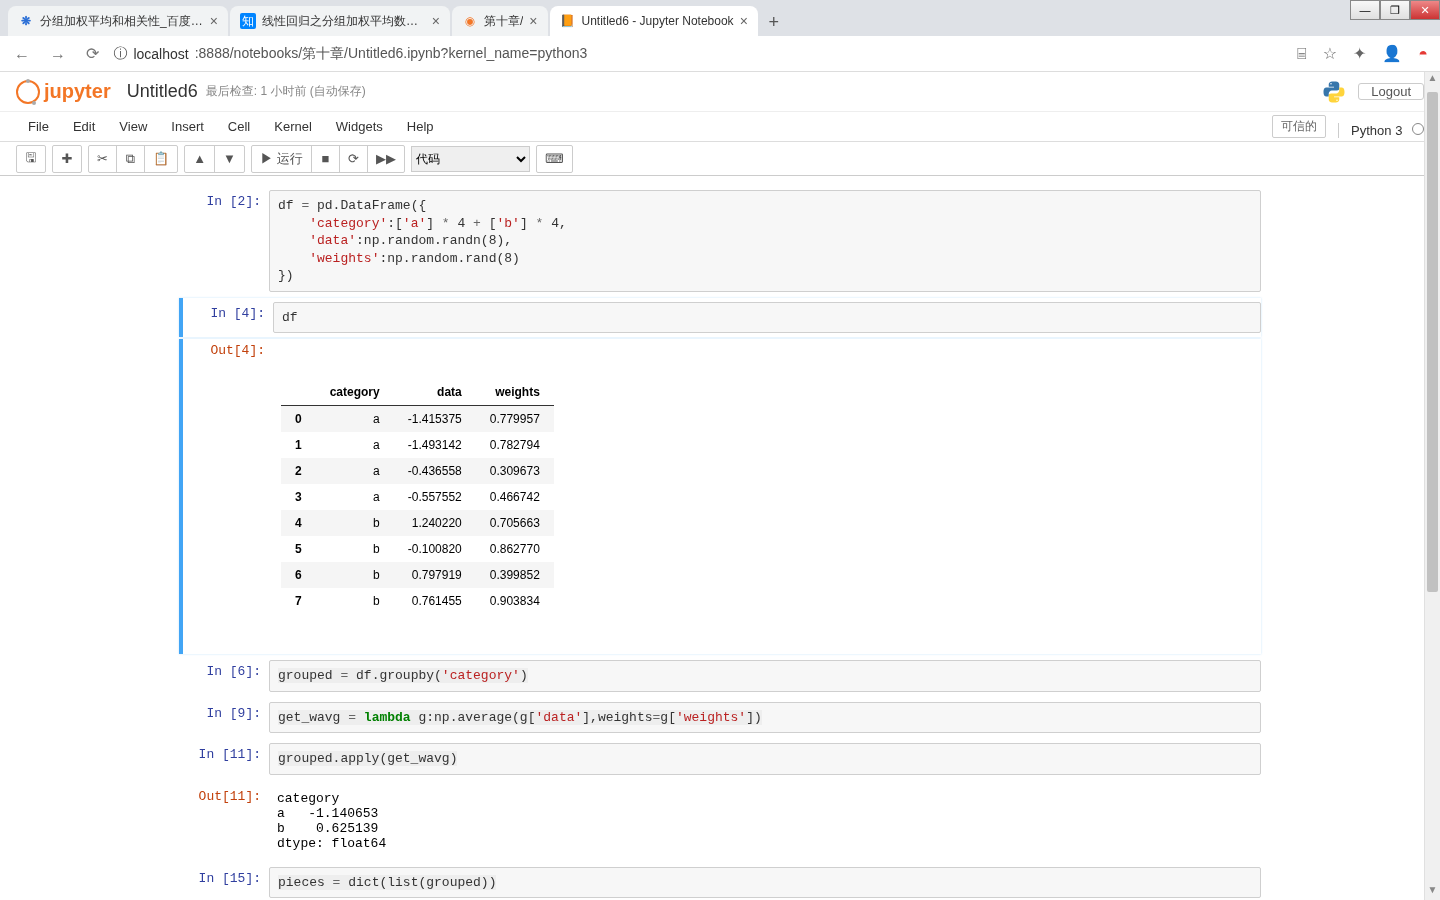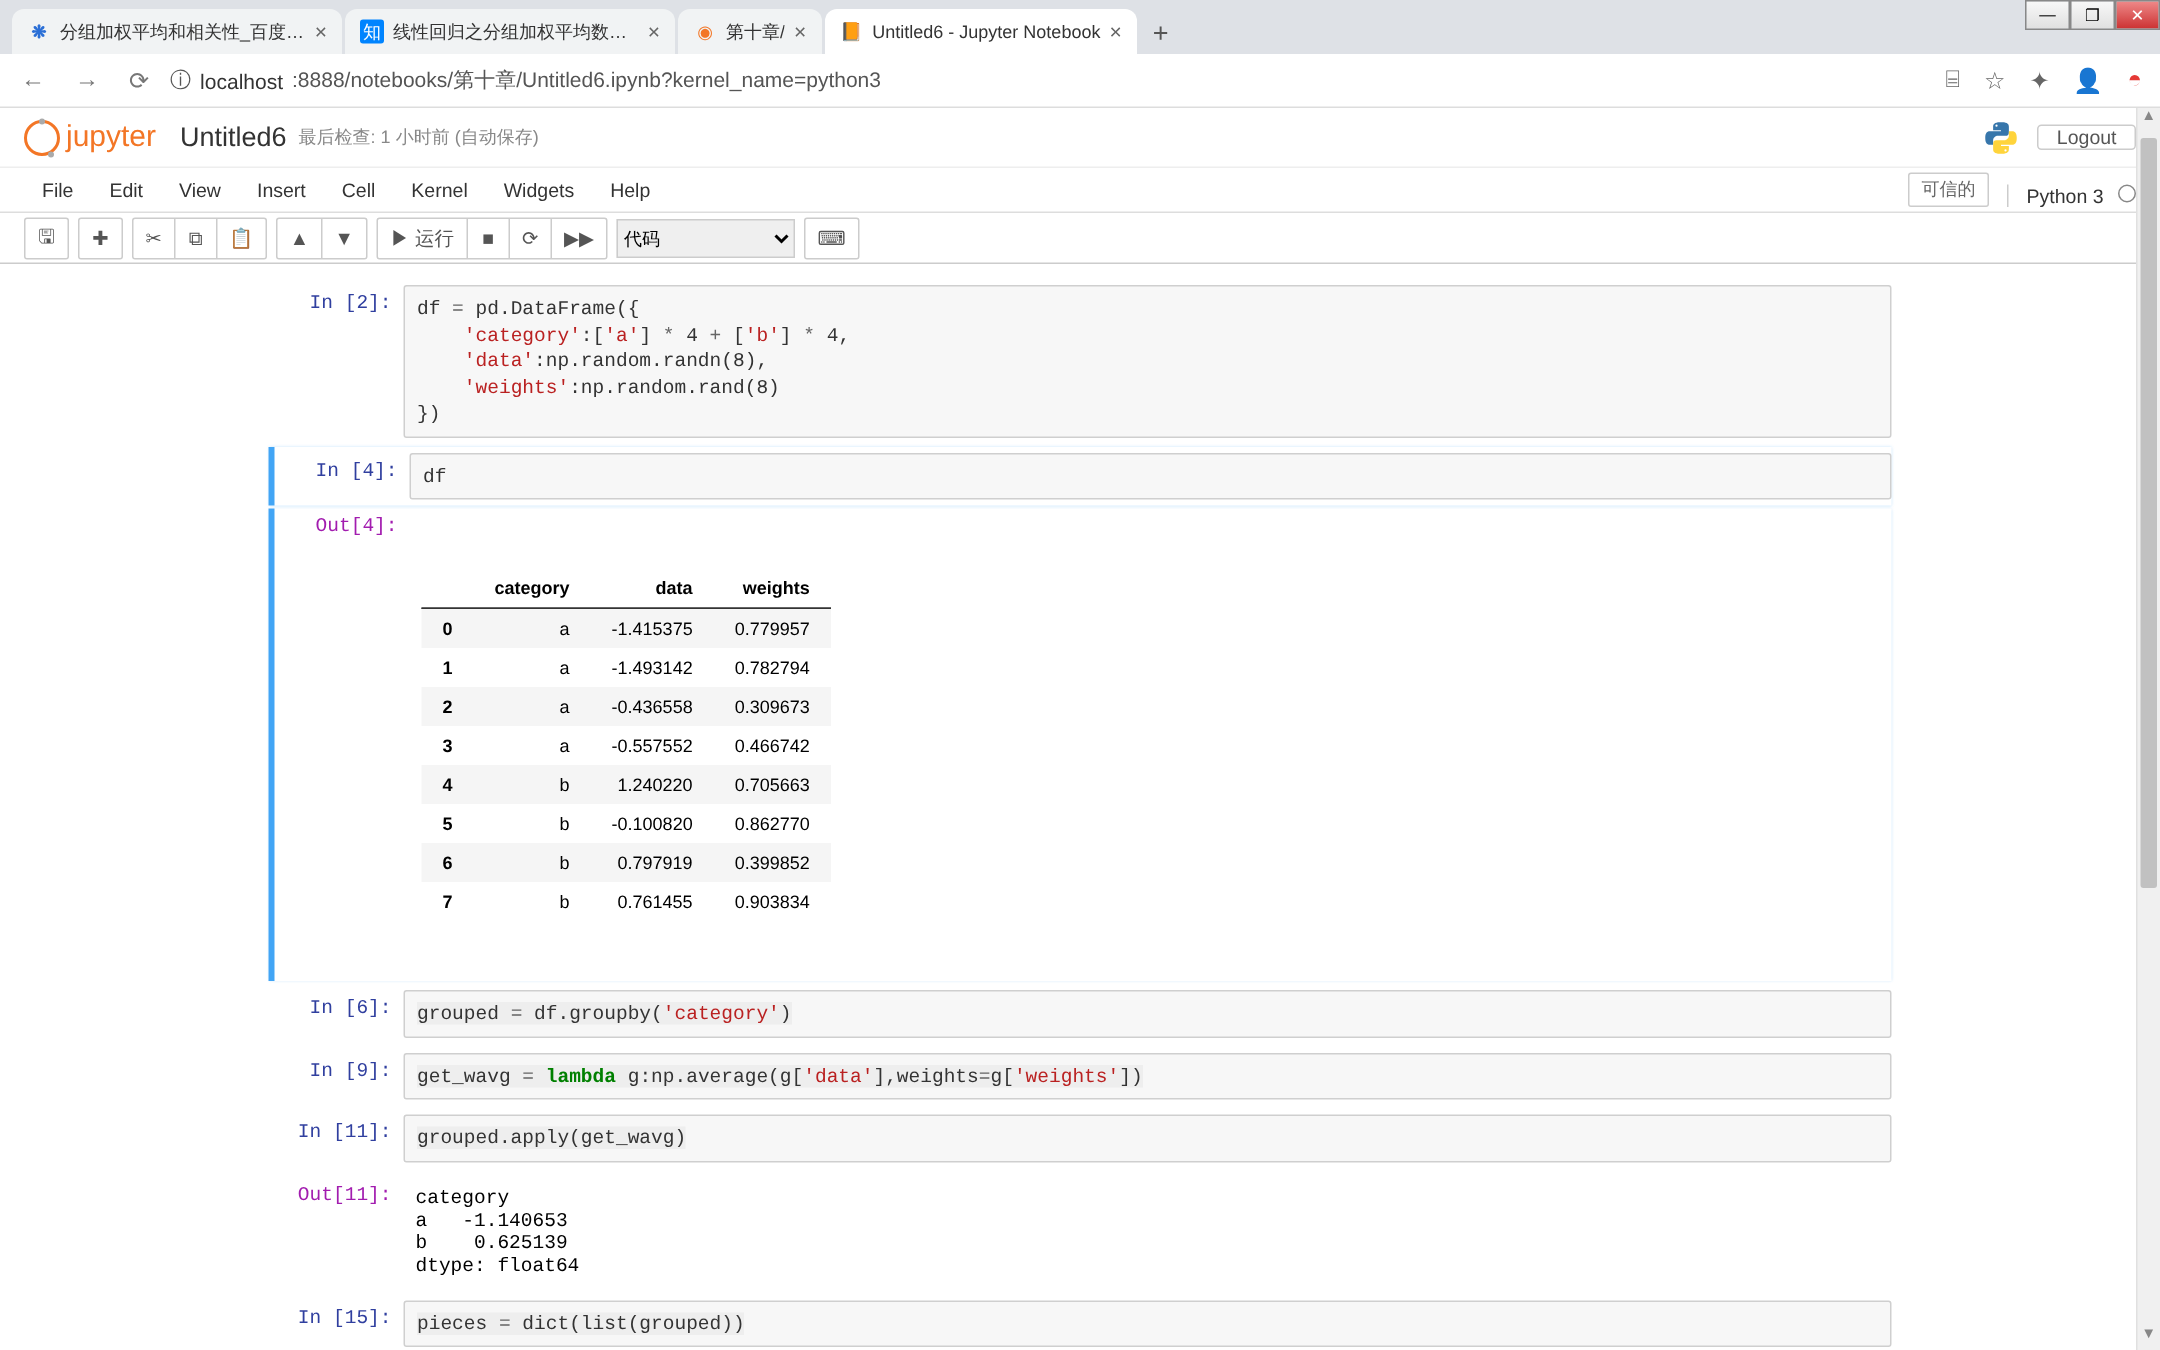--- a/index.html
+++ b/index.html
@@ -22,21 +22,21 @@
 
 .url-bar { background: #fff; height: 36px; display: flex; align-items: center; padding: 0 8px; gap: 8px; border-bottom: 1px solid #ddd; }
 .nav-btn { color: #777; font-size: 16px; padding: 4px 6px; }
 .url-input { flex: 1; display: flex; align-items: center; gap: 6px; color: #555; font-size: 14px; }
 .url-host { color: #333; }
 .toolbar-icon { color: #666; font-size: 16px; padding: 4px; }
 
 
 .jupyter { background: #fff; height: calc(900px - 36px - 36px); overflow: hidden; }
 .jupyter-header { height: 40px; display: flex; align-items: center; padding: 8px 16px; border-bottom: 1px solid #eee; }
-.j-logo { color: #f37626; font-size: 20px; font-weight: 400; display: flex; align-items: center; gap: 4px; }
+.j-logo { color: #f37626; font-size: 20px; font-weight: 700; display: flex; align-items: center; gap: 4px; }
 .j-logo-icon { display: inline-block; width: 24px; height: 24px; border: 2px solid #f37626; border-radius: 50%; position: relative; }
 .j-logo-icon::before, .j-logo-icon::after { content: ''; position: absolute; width: 4px; height: 4px; background: #aaa; border-radius: 50%; }
 .j-logo-icon::before { top: -3px; left: 8px; }
 .j-logo-icon::after { bottom: -3px; right: 2px; }
 .nb-name { font-size: 18px; color: #333; margin-left: 16px; }
 .checkpoint { font-size: 12px; color: #888; margin-left: 8px; }
 .header-right { margin-left: auto; display: flex; align-items: center; gap: 12px; }
 .py-logo { width: 24px; height: 24px; }
 .logout-btn { border: 1px solid #ccc; padding: 0 12px; border-radius: 3px; font-size: 13px; color: #555; }
 
@@ -54,21 +54,21 @@
 .tb-btn { padding: 4px 8px; border-right: 1px solid #ccc; font-size: 13px; color: #555; display: flex; align-items: center; justify-content: center; min-width: 28px; height: 26px; }
 .tb-btn:last-child { border-right: none; }
 .celltype { height: 26px; width: 119px; border: 1px solid #ccc; font-size: 12px; }
 
 
 .notebook { background: #fff; padding: 8px 0; height: calc(100% - 40px - 30px - 34px); overflow-y: auto; }
 .nb-inner { width: 1086px; margin: 0 auto; }
 .cell { display: flex; margin: 2px 2px; padding: 4px 0; }
 .cell.selected { border-left: 4px solid #42A5F5; background: #fff; box-shadow: 0 0 2px rgba(66,165,245,0.3); }
 .prompt { width: 90px; text-align: right; padding: 4px 8px 4px 0; font-family: "Consolas","Courier New",monospace; font-size: 13px; color: #303F9F; flex-shrink: 0; }
-.prompt.out { color: #a21caf; text-align: right; }
+.prompt.out { color: #c2410c; text-align: right; }
 .input-area { flex: 1; border: 1px solid #cfcfcf; background: #f7f7f7; padding: 6px 8px; font-family: "SimSun","Consolas","Courier New",monospace; font-size: 13px; line-height: 1.35; white-space: pre; overflow-x: auto; border-radius: 2px; }
 .output-area { flex: 1; padding: 6px 8px; font-family: "Consolas","Courier New",monospace; font-size: 13px; white-space: pre; }
 
 
 .df-table { border-collapse: collapse; font-family: Arial, sans-serif; font-size: 12px; margin-top: 4px; }
 .df-table th, .df-table td { padding: 6px 14px; text-align: right; }
 .df-table thead th { border-bottom: 1px solid #333; font-weight: bold; }
 .df-table tbody th { font-weight: bold; text-align: right; }
 .df-table tbody tr:nth-child(odd) { background: #f5f5f5; }
 

